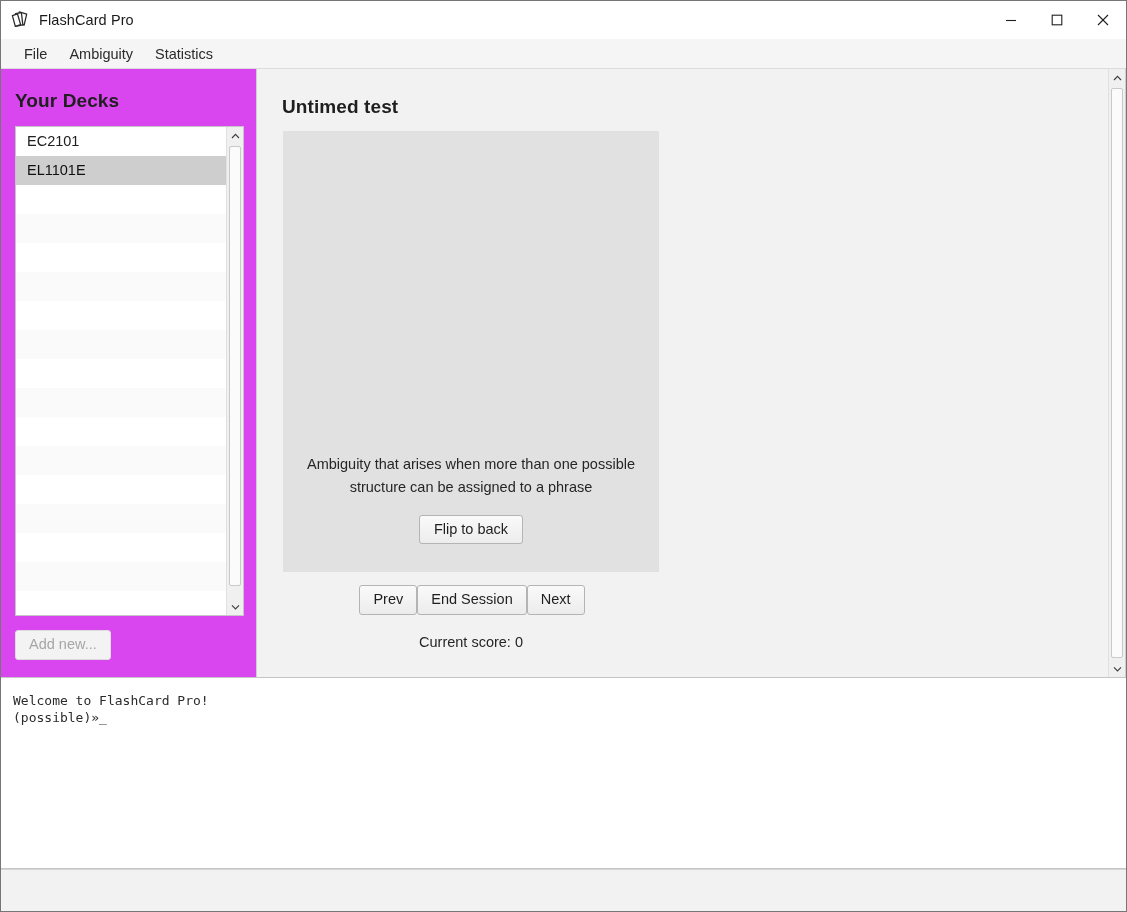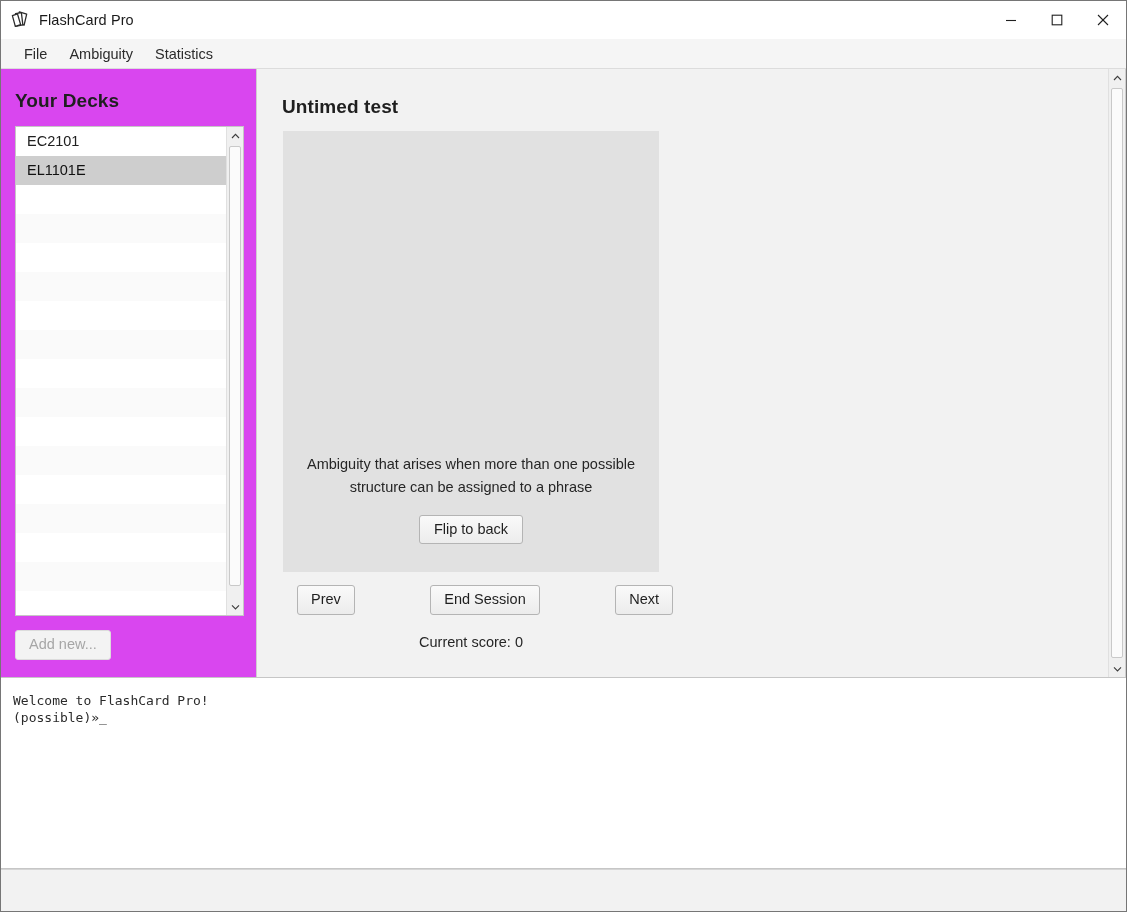--- a/index.html
+++ b/index.html
@@ -229,26 +229,25 @@
     color: #262626;
     text-align: center;
     line-height: 23px;
     width: 330px;
     margin-bottom: 16px;
   }
   .flip-btn { padding: 6px 14px 7px 14px; }
 
   .controls-row {
     position: absolute;
-    left: 40px;
+    left: 27px;
     top: 516px;
     width: 376px;
     display: flex;
-    justify-content: space-between;
-    gap: 11px;
+    justify-content: center;
   }
   .score-line {
     position: absolute;
     left: 26px;
     top: 565px;
     width: 376px;
     text-align: center;
     font-size: 14.5px;
     color: #262626;
   }

